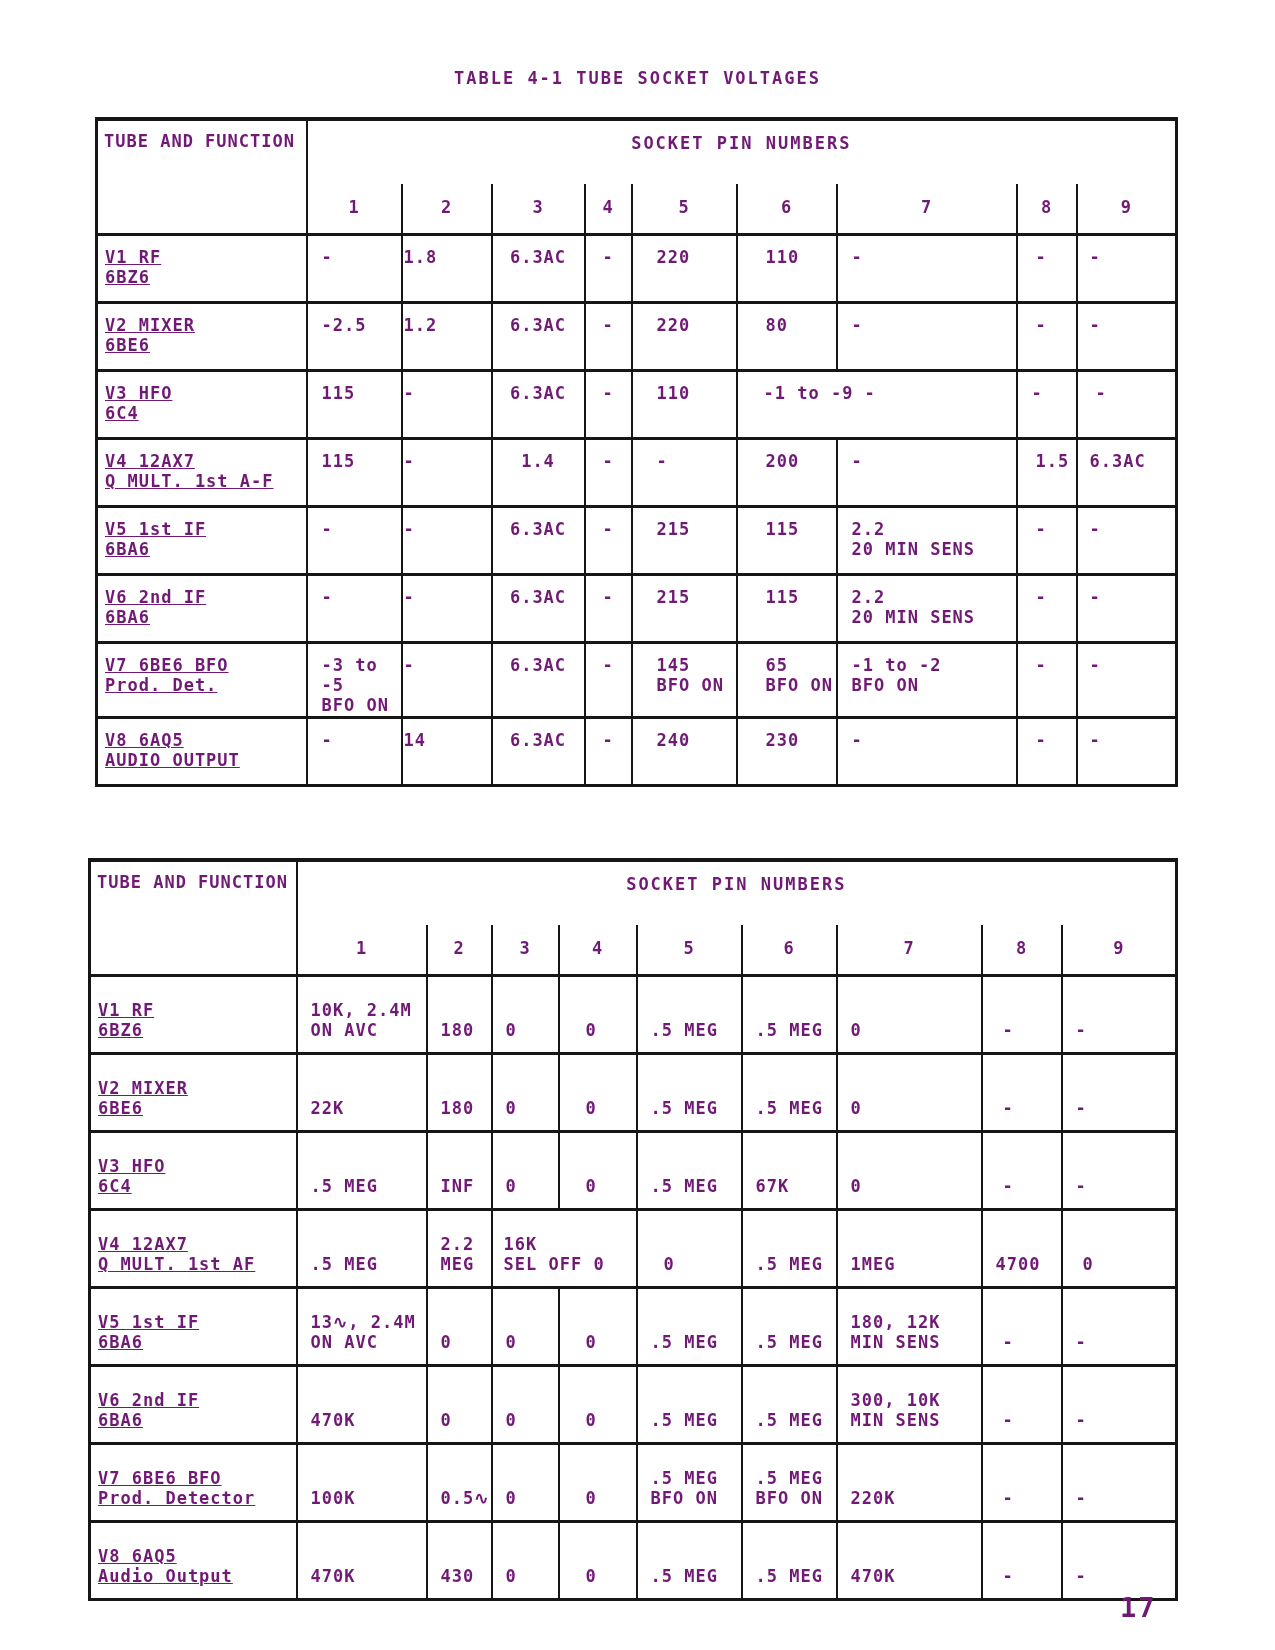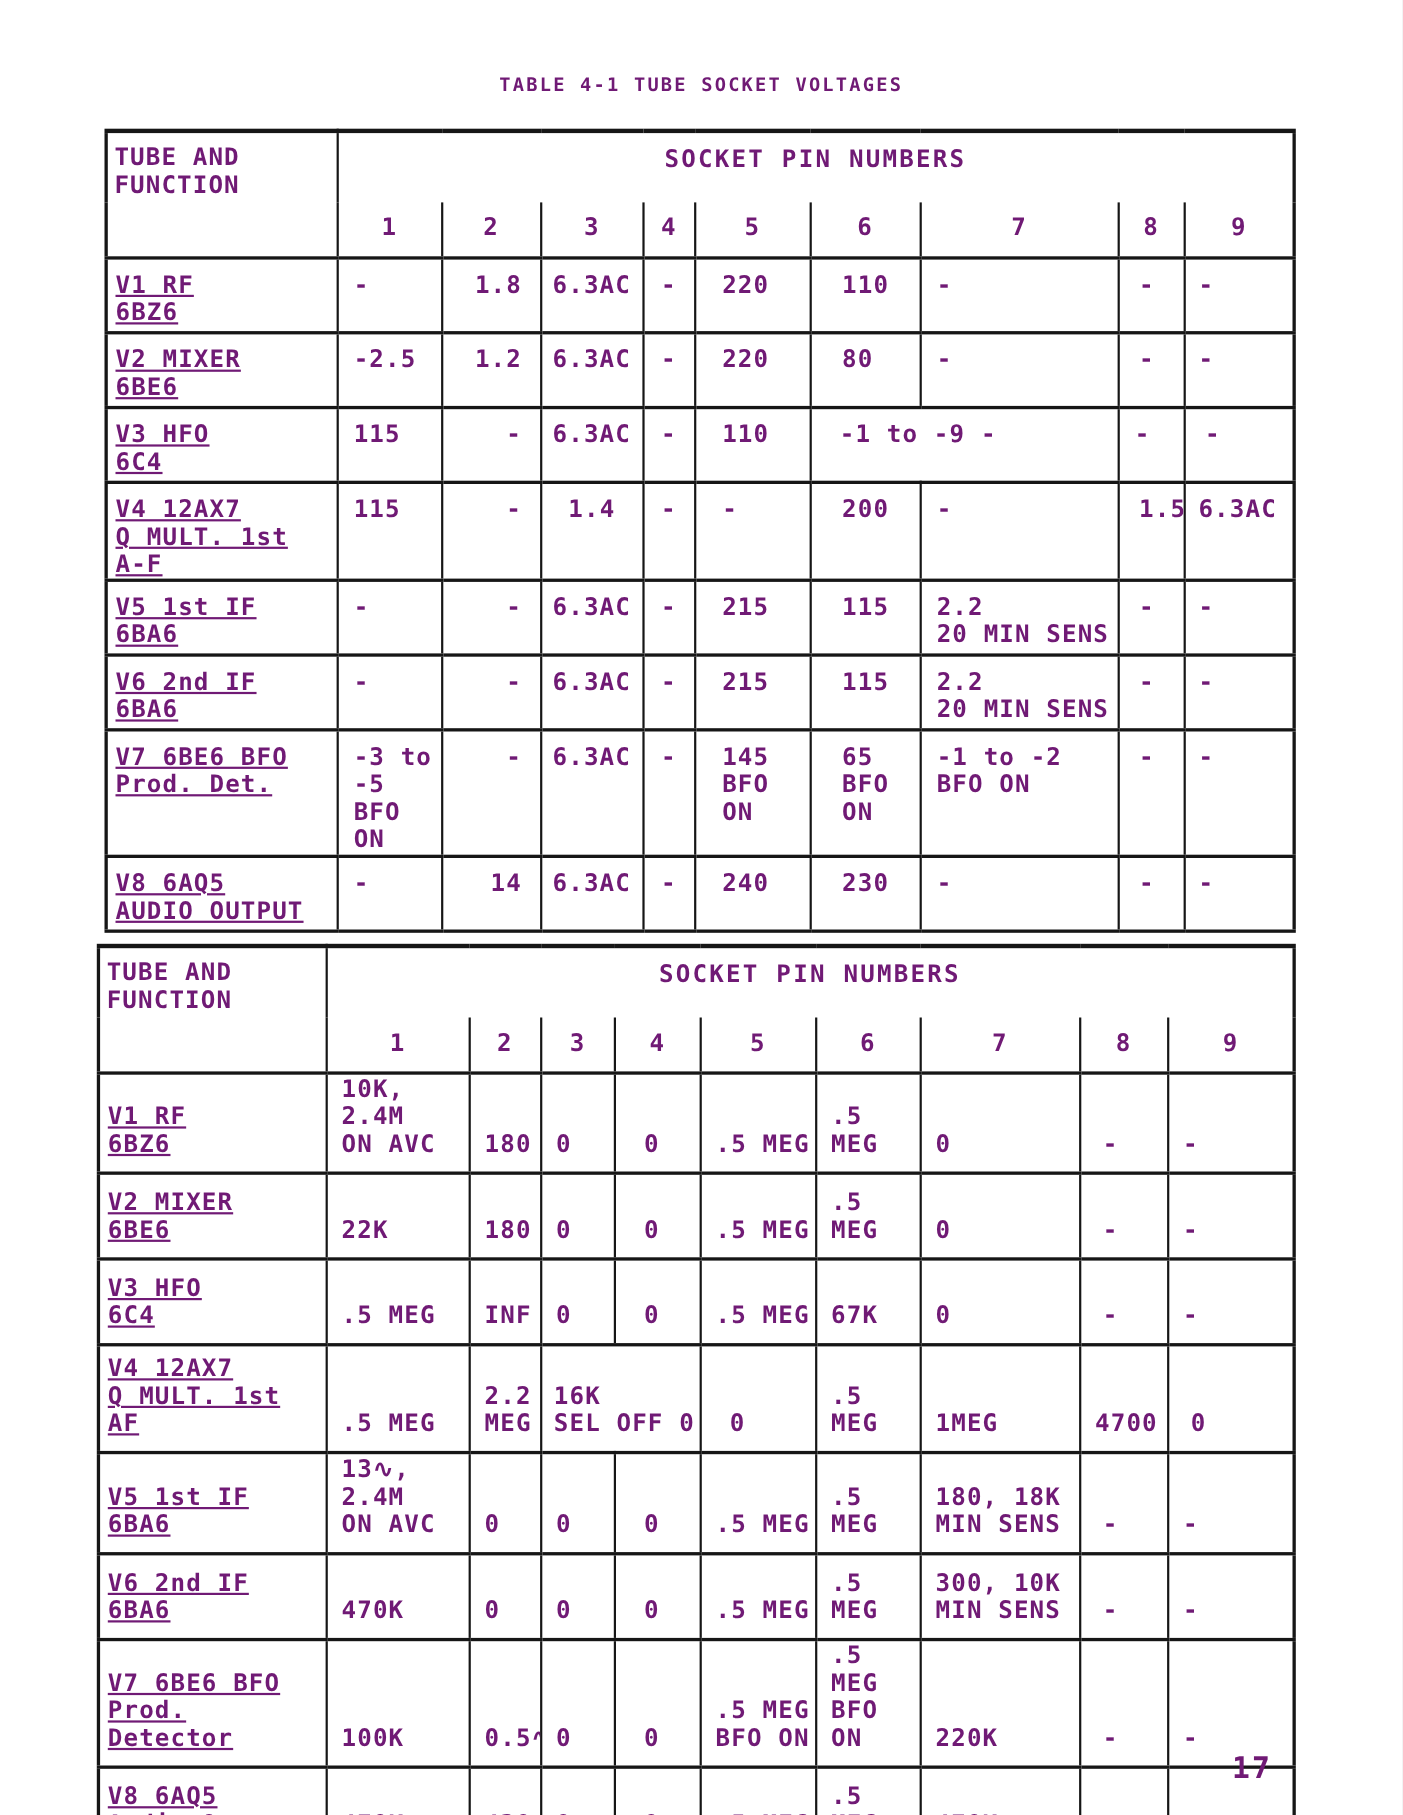--- a/index.html
+++ b/index.html
@@ -22,21 +22,21 @@
     white-space:pre;
   }
   #title-1{top:68px;}
   #title-2{top:812px;}
   .socket-table{
     position:absolute;
     border-collapse:collapse;
     table-layout:fixed;
     border:3px solid #161616;
     border-top-width:4px;
-    font-size:22px;
+    font-size:17px;
   }
   #table-1{left:95px;top:117px;width:1080px;}
   #table-2{left:88px;top:858px;width:1087px;}
   .socket-table th,.socket-table td{
     border:2px solid #161616;
     border-top-width:3px;
     border-bottom-width:3px;
     white-space:pre-line;
     overflow:hidden;
     letter-spacing:1px;
@@ -71,21 +71,21 @@
   td.tube{
     vertical-align:top;
     text-align:left;
     padding:8px 4px 0 7px;
     text-decoration:underline;
   }
   #table-1 tbody td{vertical-align:top;padding-top:11px;}
   #table-2 tbody td{vertical-align:bottom;padding-bottom:12px;}
   
   #table-1 td:nth-child(2){padding-left:14px;}
-  #table-1 td:nth-child(3){text-align:right;padding-right:16px;}
+  #table-1 td:nth-child(3){padding-right:16px;}
   #table-1 td:nth-child(4){text-align:center;}
   #table-1 td:nth-child(5){text-align:center;}
   #table-1 td:nth-child(6){padding-left:24px;}
   #table-1 td:nth-child(7){padding-left:28px;}
   #table-1 td:nth-child(8){padding-left:14px;}
   #table-1 td:nth-child(9){padding-left:18px;}
   #table-1 td:nth-child(10){padding-left:12px;}
   #table-1 td.merged{padding-left:26px;text-align:left;}
   
   #table-2 tbody td{padding-left:13px;text-align:left;}
@@ -339,21 +339,21 @@
         <tr>
           <td class="tube">V5 1st IF
 6BA6</td>
           <td>13∿, 2.4M
 ON AVC</td>
           <td>0</td>
           <td>0</td>
           <td>0</td>
           <td>.5 MEG</td>
           <td>.5 MEG</td>
-          <td>180, 18K
+          <td>180, 12K
 MIN SENS</td>
           <td>-</td>
           <td>-</td>
         </tr>
         <tr>
           <td class="tube">V6 2nd IF
 6BA6</td>
           <td>470K</td>
           <td>0</td>
           <td>0</td>

